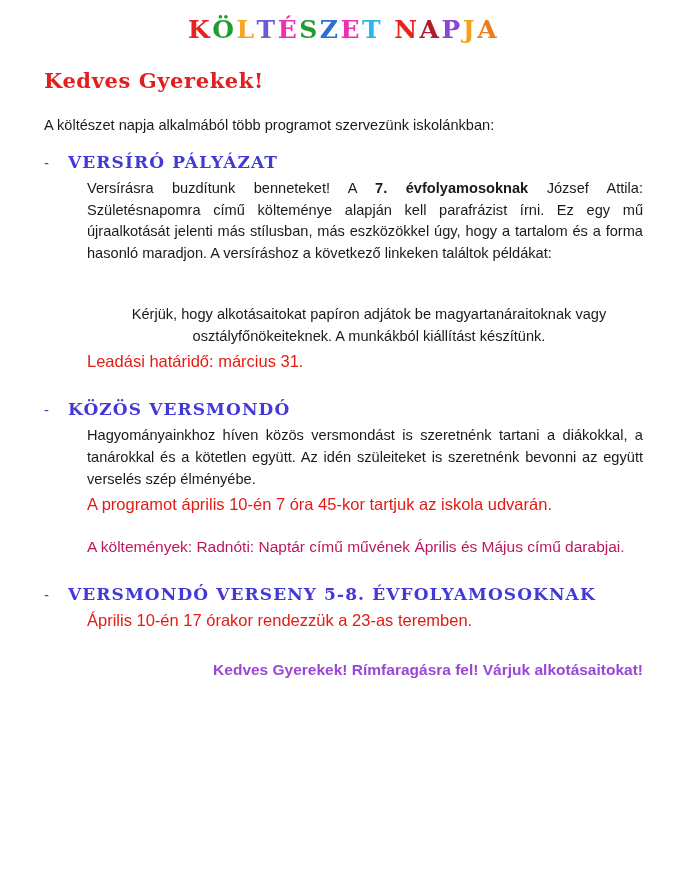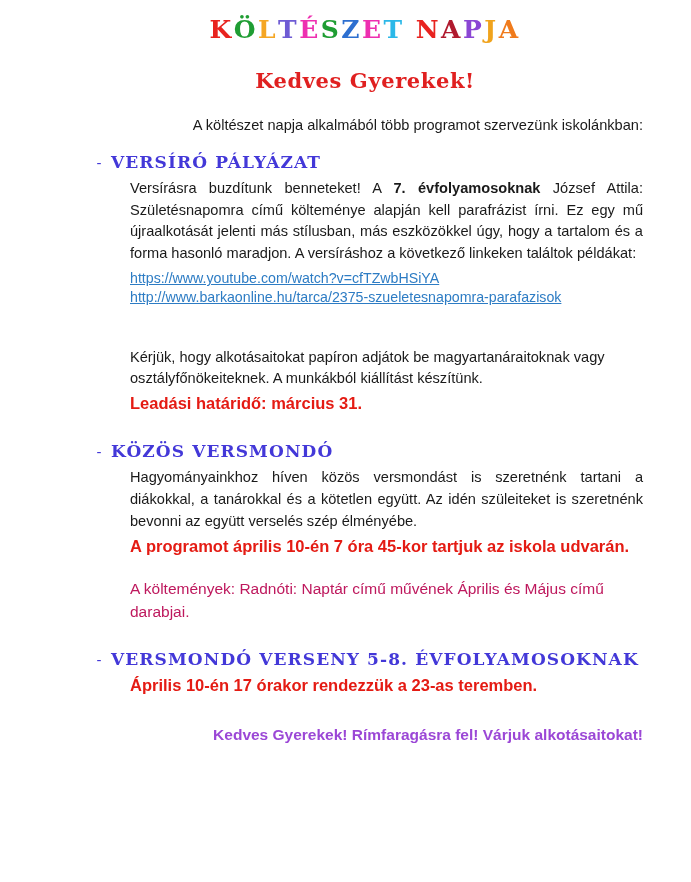--- a/index.html
+++ b/index.html
@@ -12,29 +12,28 @@
     height: 882px;
     font-family: "Liberation Sans", sans-serif;
     color: #1a1a1a;
     overflow: hidden;
   }
   .page {
     position: relative;
     width: 691px;
     height: 668px;
     box-sizing: border-box;
-    padding: 14px 48px 0 87px;
+    padding: 14px 48px 0 44px;
   }
 
   
   .fancy {
     font-family: "DejaVu Serif", serif;
     font-weight: 700;
     letter-spacing: 1.2px;
-    text-align: center;
   }
 
   
   .doc-title {
     text-align: center;
     font-size: 25px;
     line-height: 1.1;
     margin: 2px 0 0 0;
     white-space: nowrap;
     letter-spacing: 2.5px;
@@ -52,21 +51,20 @@
     font-size: 21px;
     margin: 24px 0 0 0;
     letter-spacing: 0.6px;
   }
 
   
   .intro {
     font-size: 14.6px;
     margin: 22px 0 0 0;
     line-height: 1.45;
-    text-align: right;
   }
 
   
   .section { margin-top: 16px; }
   .bullet-head {
     display: flex;
     align-items: baseline;
     color: #4338d8;
     font-size: 17px;
     letter-spacing: 1.1px;
@@ -84,38 +82,38 @@
   .sec-body {
     margin-left: 43px;
   }
   p.just {
     text-align: justify;
     font-size: 14.6px;
     line-height: 1.5;
     margin: 6px 0 0 0;
   }
   p.plain {
-    text-align: left;
+    text-align: center;
     font-size: 14.6px;
     line-height: 1.5;
-    margin: 6px 0 0 0;
+    margin: 6px 0 0 8px;
   }
   .b { font-weight: 700; }
   a.link {
     color: #2d7cc4;
     text-decoration: underline;
     font-size: 14.2px;
     line-height: 1.35;
     display: block;
     word-break: break-all;
   }
   .links { margin-top: 4px; }
   .hl-red {
     color: #e41b13;
-    font-weight: 700;
+    font-weight: 400;
     font-size: 16.5px;
     line-height: 1.4;
     margin: 2px 0 0 0;
   }
   .hl-black {
     color: #be185d;
     font-weight: 400;
     font-size: 15.5px;
     line-height: 1.45;
     margin: 0;
@@ -147,24 +145,20 @@
   <p class="intro">A költészet napja alkalmából több programot szervezünk iskolánkban:</p>
 
   <div class="section">
     <div class="bullet-head fancy">
       <span class="bullet-dash">-</span>
       <span>VERSÍRÓ PÁLYÁZAT</span>
     </div>
     <div class="sec-body">
       <p class="just"><span>Versírásra buzdítunk benneteket! A </span><span class="b">7. évfolyamosoknak</span><span> József Attila: Születésnapomra című költeménye alapján kell parafrázist írni. Ez egy mű újraalkotását jelenti más stílusban, más eszközökkel úgy, hogy a tartalom és a forma hasonló maradjon. A versíráshoz a következő linkeken találtok példákat:</span></p>
 
-      <div class="links">
-        <a class="link" href="#">https://www.youtube.com/watch?v=cfTZwbHSiYA</a>
-        <a class="link" href="#">http://www.barkaonline.hu/tarca/2375-szueletesnapomra-parafazisok</a>
-      </div>
 
       <div class="spacer-sm"></div>
 
       <div class="spacer-md"></div>
       <p class="plain">Kérjük, hogy alkotásaitokat papíron adjátok be magyartanáraitoknak vagy osztályfőnökeiteknek. A munkákból kiállítást készítünk.</p>
       <p class="hl-red">Leadási határidő: március 31.</p>
     </div>
   </div>
 
   <div class="section" style="margin-top:26px">

